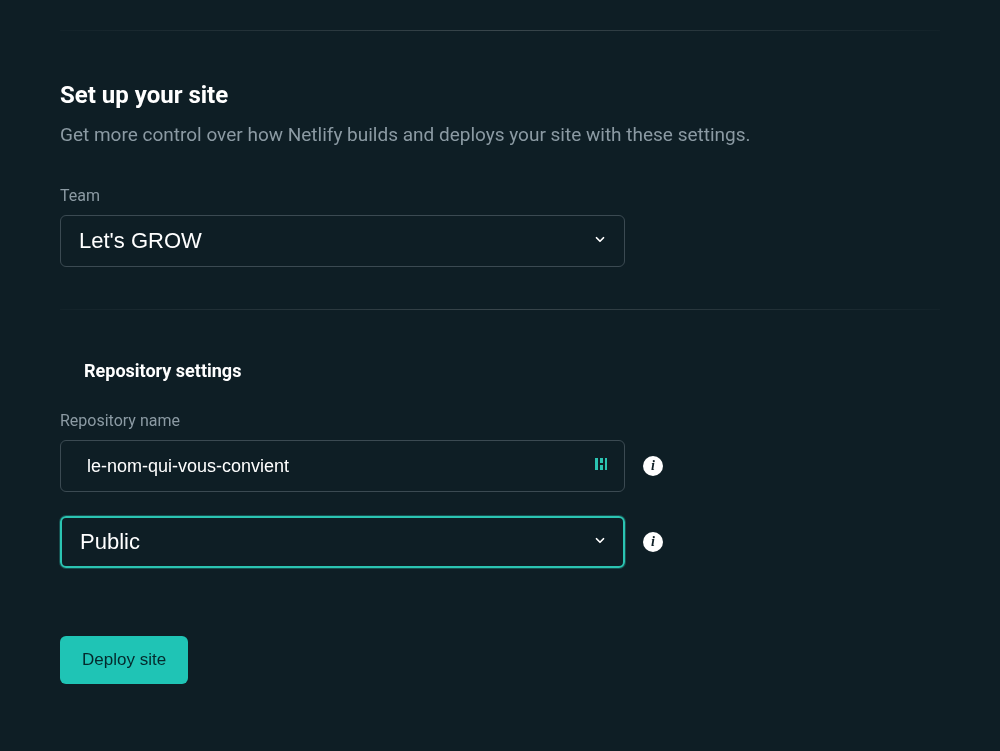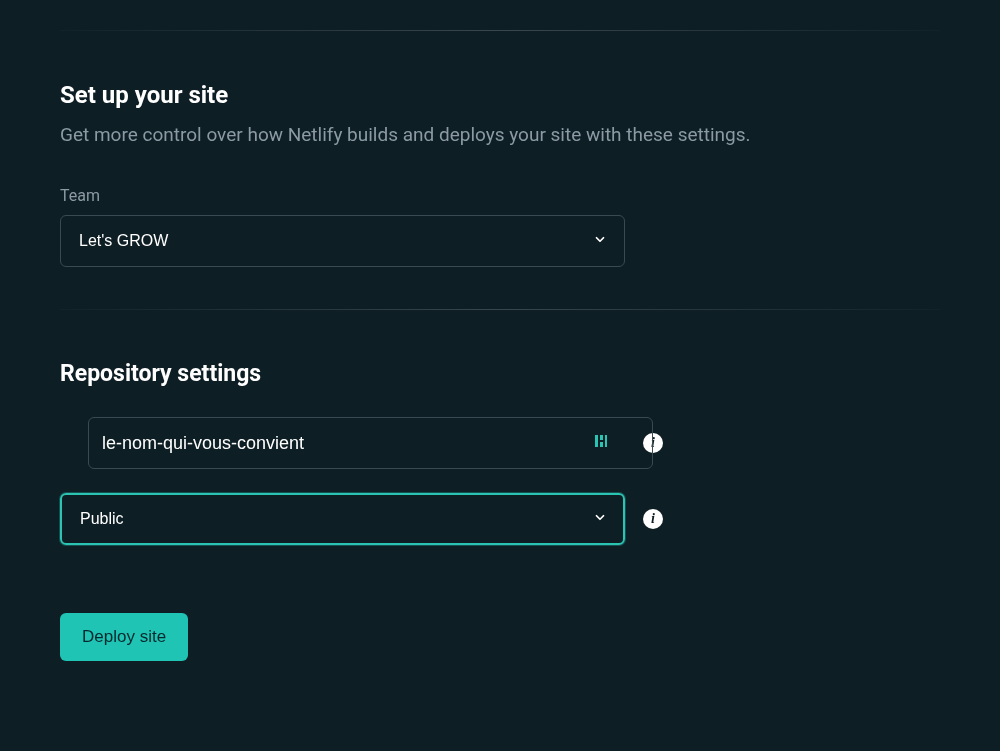--- a/index.html
+++ b/index.html
@@ -55,21 +55,21 @@
       position: relative;
       width: 565px;
     }
     .select-box {
       width: 100%;
       height: 52px;
       background: transparent;
       border: 1px solid #3b4a52;
       border-radius: 6px;
       color: #fff;
-      font-size: 16px;
+      font-size: 22px;
       padding: 0 44px 0 18px;
       text-align: left;
       cursor: pointer;
       display: flex;
       align-items: center;
       justify-content: flex-start;
       appearance: none;
     }
     .select-box.active {
       border: 2px solid #2bc4b2;
@@ -84,36 +84,36 @@
       pointer-events: none;
     }
     .input-box {
       width: 100%;
       height: 52px;
       background: transparent;
       border: 1px solid #3b4a52;
       border-radius: 6px;
       color: #fff;
       font-size: 18px;
-      padding: 0 44px 0 13px;
+      padding: 0 44px 0 26px;
       outline: none;
-      margin-left: 28px;
     }
     .input-suffix-icon {
       position: absolute;
       right: 16px;
       top: 50%;
       transform: translateY(-50%);
       pointer-events: none;
     }
     h2.section-title {
-      font-size: 23px;
+      font-size: 18px;
       font-weight: 700;
       color: #fff;
       margin-bottom: 30px;
+      margin-left: 24px;
     }
     .info-icon {
       width: 20px;
       height: 20px;
       border-radius: 50%;
       background: #fff;
       color: #0e1e25;
       display: flex;
       align-items: center;
       justify-content: center;
@@ -160,20 +160,21 @@
       </span>
     </div>
   </div>
 </div>
 
 <div class="divider mid"></div>
 
 <h2 class="section-title">Repository settings</h2>
 
 <div class="field-group">
+  <span class="field-label">Repository name</span>
   <div class="field-row">
     <div class="input-wrap">
       <input type="text" class="input-box" value="le-nom-qui-vous-convient" style="">
       <span class="input-suffix-icon">
         <svg width="16" height="16" viewBox="0 0 16 16">
           <rect x="2" y="2" width="3" height="12" fill="#2bc4b2"></rect>
           <rect x="7" y="2" width="3" height="5" fill="#2bc4b2"></rect>
           <rect x="7" y="9" width="3" height="5" fill="#2bc4b2"></rect>
           <rect x="12" y="2" width="2" height="12" fill="#2bc4b2"></rect>
         </svg>

